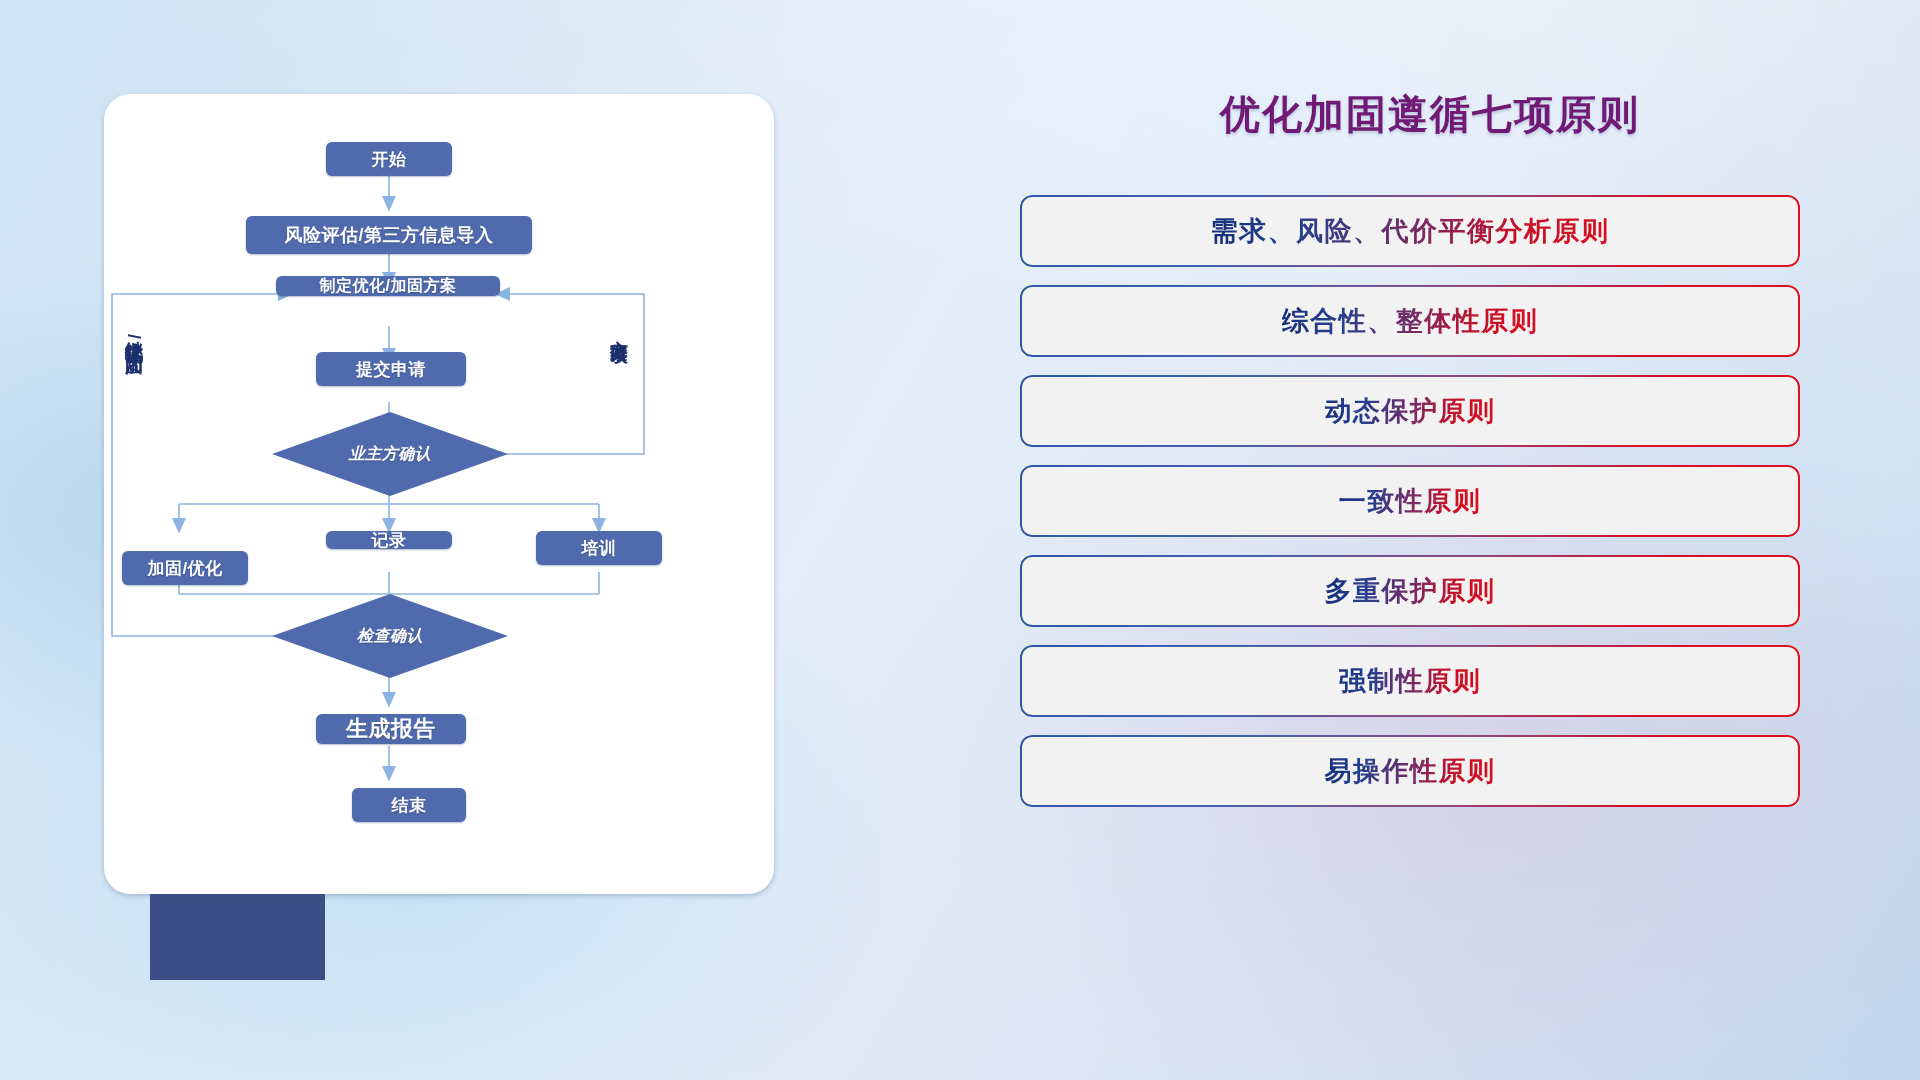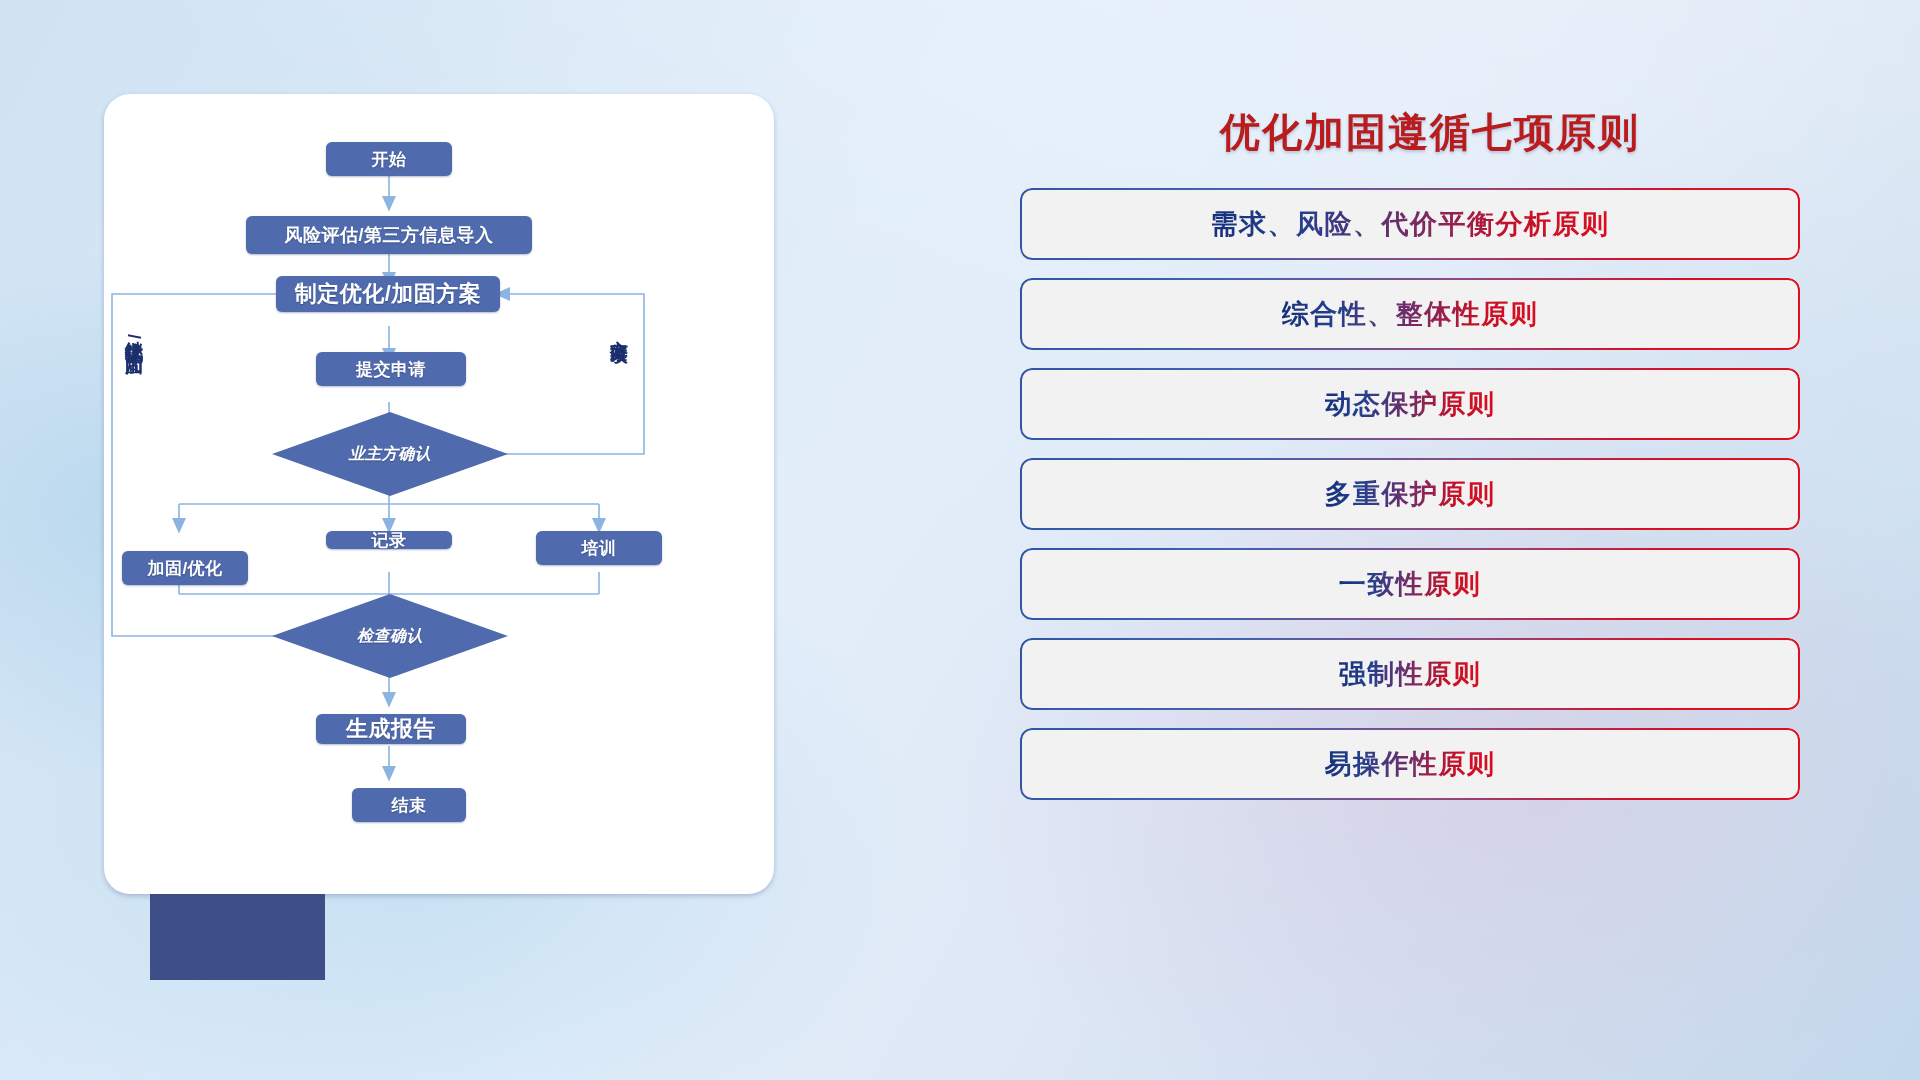--- a/index.html
+++ b/index.html
@@ -68,26 +68,26 @@
     letter-spacing:2px;
     line-height:1.05;
     white-space:nowrap;
   }
 
   
   #right-pane{position:absolute;left:1020px;top:70px;width:820px;height:950px;}
   #right-title{
     text-align:center;
     font-size:40px;font-weight:700;
-    color:#b91c1c;
+    color:#701a75;
     letter-spacing:2px;
     text-shadow:0 2px 3px rgba(90,110,160,.32);
-    margin-top:35px;
-  }
-  #cards{margin-top:28px;}
+    margin-top:17px;
+  }
+  #cards{margin-top:53px;}
   .card{
     position:relative;
     height:72px;margin:0 0 18px 0;
     width:780px;
     border-radius:12px;
     background:#f2f2f2;
     display:flex;align-items:center;justify-content:center;
   }
   .card::before{
     content:"";position:absolute;inset:0;border-radius:12px;
@@ -160,21 +160,21 @@
   </div>
 
   <div class="node" style="left:222px;top:48px;width:126px;height:34px;font-size:17px;">
     <span>开始</span>
   </div>
 
   <div class="node" style="left:142px;top:122px;width:286px;height:38px;font-size:18px;">
     <span>风险评估/第三方信息导入</span>
   </div>
 
-  <div class="node" style="left:172px;top:182px;width:224px;height:36px;font-size:22px;">
+  <div class="node" style="left:172px;top:182px;width:224px;height:20px;font-size:16px;">
     <span>制定优化/加固方案</span>
   </div>
 
   <div class="node" style="left:212px;top:258px;width:150px;height:34px;font-size:17px;">
     <span>提交申请</span>
   </div>
 
   <div class="diamond-wrap" style="left:166px;top:316px;width:240px;height:88px;">
     <svg width="240" height="88" viewBox="0 0 240 88">
       <polygon points="120,2 238,44 120,86 2,44" fill="#4f6aad"></polygon>
@@ -236,28 +236,28 @@
 
     <div class="card">
       <span class="card-text">综合性、整体性原则</span>
     </div>
 
     <div class="card">
       <span class="card-text">动态保护原则</span>
     </div>
 
     <div class="card">
+      <span class="card-text">一致性原则</span>
+    </div>
+
+    <div class="card">
       <span class="card-text">多重保护原则</span>
     </div>
 
     <div class="card">
-      <span class="card-text">一致性原则</span>
-    </div>
-
-    <div class="card">
       <span class="card-text">强制性原则</span>
     </div>
 
     <div class="card">
       <span class="card-text">易操作性原则</span>
     </div>
 
   </div>
 </div>
 

